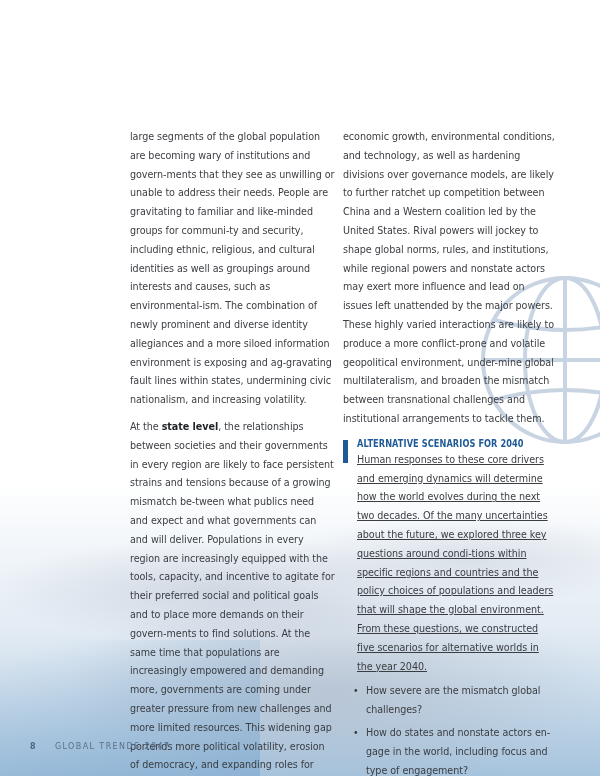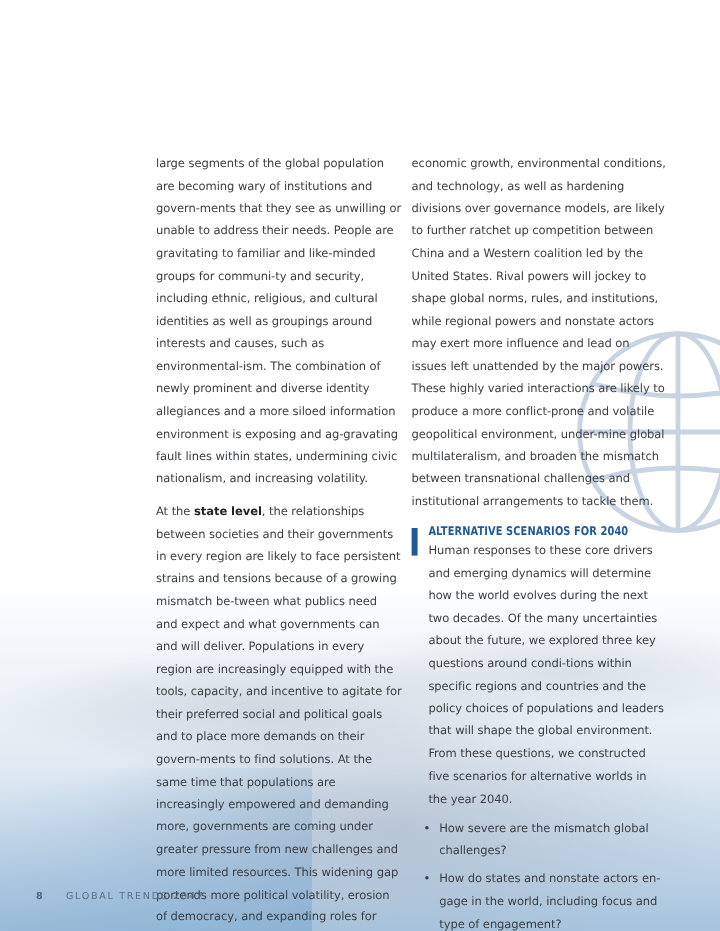--- a/index.html
+++ b/index.html
@@ -35,21 +35,21 @@
     .heading-wrap { position: relative; margin-top: 8px; padding-left: 14px; }
     .heading-bar {
       position: absolute; left: 0; top: 3px; width: 5px; height: 23px; background: #1f5a96;
     }
     .heading {
       font-family: "DejaVu Sans", sans-serif; font-weight: bold;
       font-size: 10px; color: #1f5a96; letter-spacing: 0.1px;
       transform: scaleX(0.82); transform-origin: left center;
       white-space: nowrap; line-height: 14px;
     }
-    .indent-text { display: block; }
+    .indent-text { display: block; text-decoration: underline; }
     ul { list-style: none; margin: 6px 0 6px 0; padding: 0 0 0 10px; }
     li { position: relative; padding-left: 13px; margin-bottom: 4px; }
     li .bullet { position: absolute; left: 0; top: 0; }
     .footer {
       position: absolute; left: 30px; top: 742px;
       font-size: 8px; letter-spacing: 1.4px; color: #5b6f86;
     }
     .footer .num { margin-right: 14px; font-weight: bold; color: #4d6680; }
   </style>
 </head>

